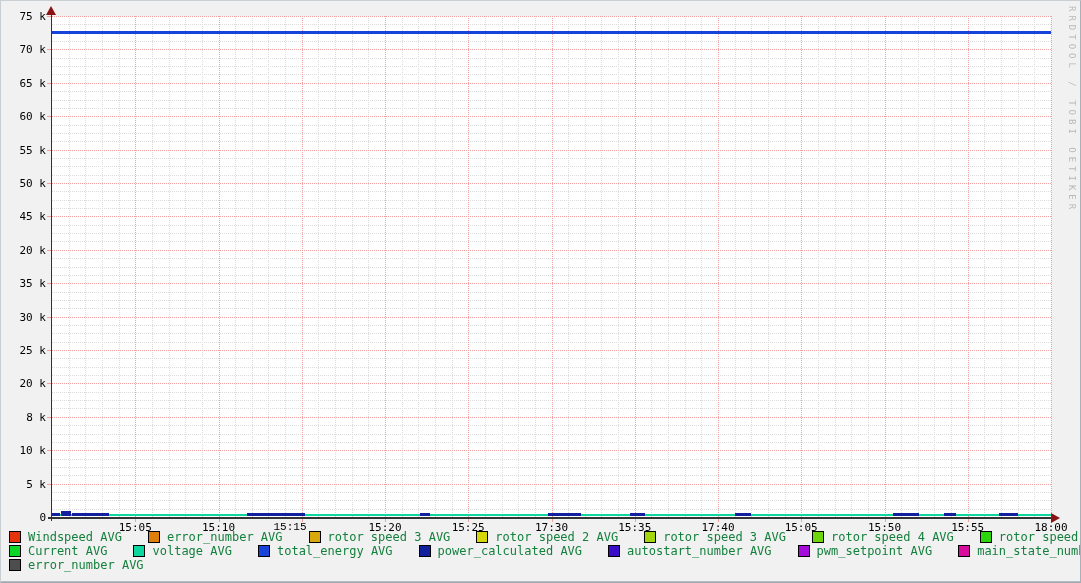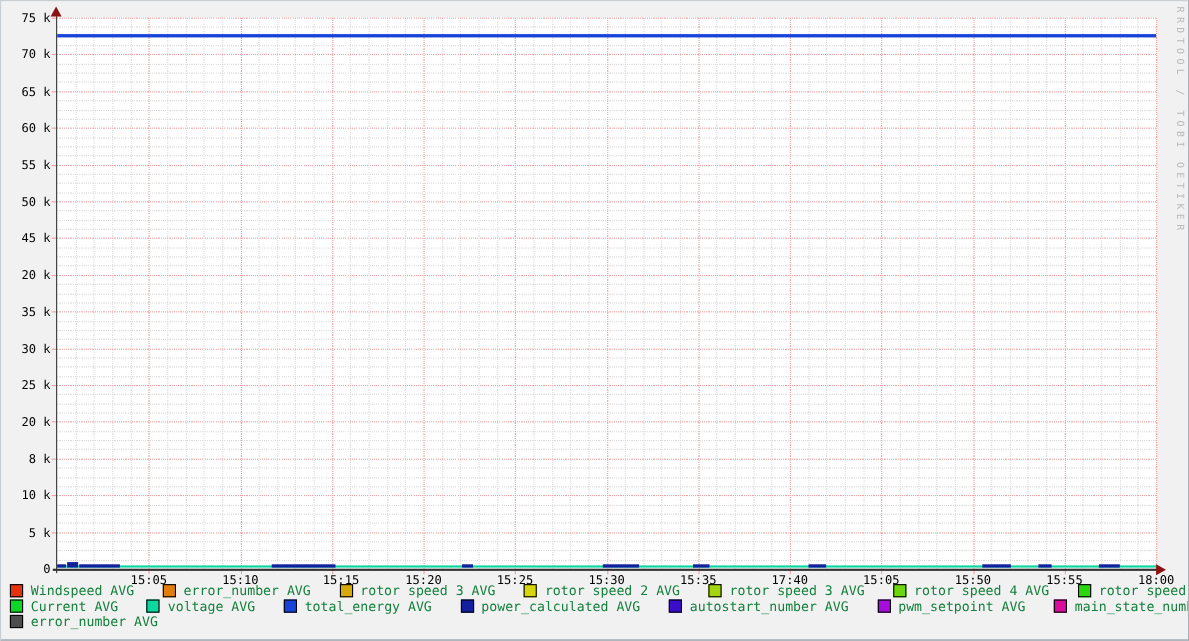--- a/index.html
+++ b/index.html
@@ -212,24 +212,24 @@
       <div class="ylab" style="position: absolute; left: 0px; top: 177px; width: 45px;">50 k</div>
       <div class="ylab" style="position: absolute; left: 0px; top: 143.6px; width: 45px;">55 k</div>
       <div class="ylab" style="position: absolute; left: 0px; top: 110.2px; width: 45px;">60 k</div>
       <div class="ylab" style="position: absolute; left: 0px; top: 76.8px; width: 45px;">65 k</div>
       <div class="ylab" style="position: absolute; left: 0px; top: 43.4px; width: 45px;">70 k</div>
       <div class="ylab" style="position: absolute; left: 0px; top: 10px; width: 45px;">75 k</div>
     </div>
   <div id="xlabels">
       <div class="xlab" style="position: absolute; left: 109.3px; top: 521px; width: 50px;">15:05</div>
       <div class="xlab" style="position: absolute; left: 192.5px; top: 521px; width: 50px;">15:10</div>
-      <div class="xlab" style="position: absolute; left: 284px; top: 521px; width: 50px;">15:15</div>
+      <div class="xlab" style="position: absolute; left: 264px; top: 521px; width: 50px; font-family: Liberation Mono, monospace;">15:15</div>
       <div class="xlab" style="position: absolute; left: 359px; top: 521px; width: 50px;">15:20</div>
       <div class="xlab" style="position: absolute; left: 442.2px; top: 521px; width: 50px;">15:25</div>
-      <div class="xlab" style="position: absolute; left: 525.5px; top: 521px; width: 50px;">15:30</div>
+      <div class="xlab" style="position: absolute; left: 525.5px; top: 521px; width: 50px;">17:30</div>
       <div class="xlab" style="position: absolute; left: 608.8px; top: 521px; width: 50px;">15:35</div>
       <div class="xlab" style="position: absolute; left: 692px; top: 521px; width: 50px;">17:40</div>
       <div class="xlab" style="position: absolute; left: 775.2px; top: 521px; width: 50px;">15:05</div>
       <div class="xlab" style="position: absolute; left: 858.5px; top: 521px; width: 50px;">15:50</div>
       <div class="xlab" style="position: absolute; left: 941.7px; top: 521px; width: 50px;">15:55</div>
       <div class="xlab" style="position: absolute; left: 1025px; top: 521px; width: 50px;">18:00</div>
     </div>
   <div id="watermark">RRDTOOL / TOBI OETIKER</div>
   <div id="legend">
       <div class="legend-row">

